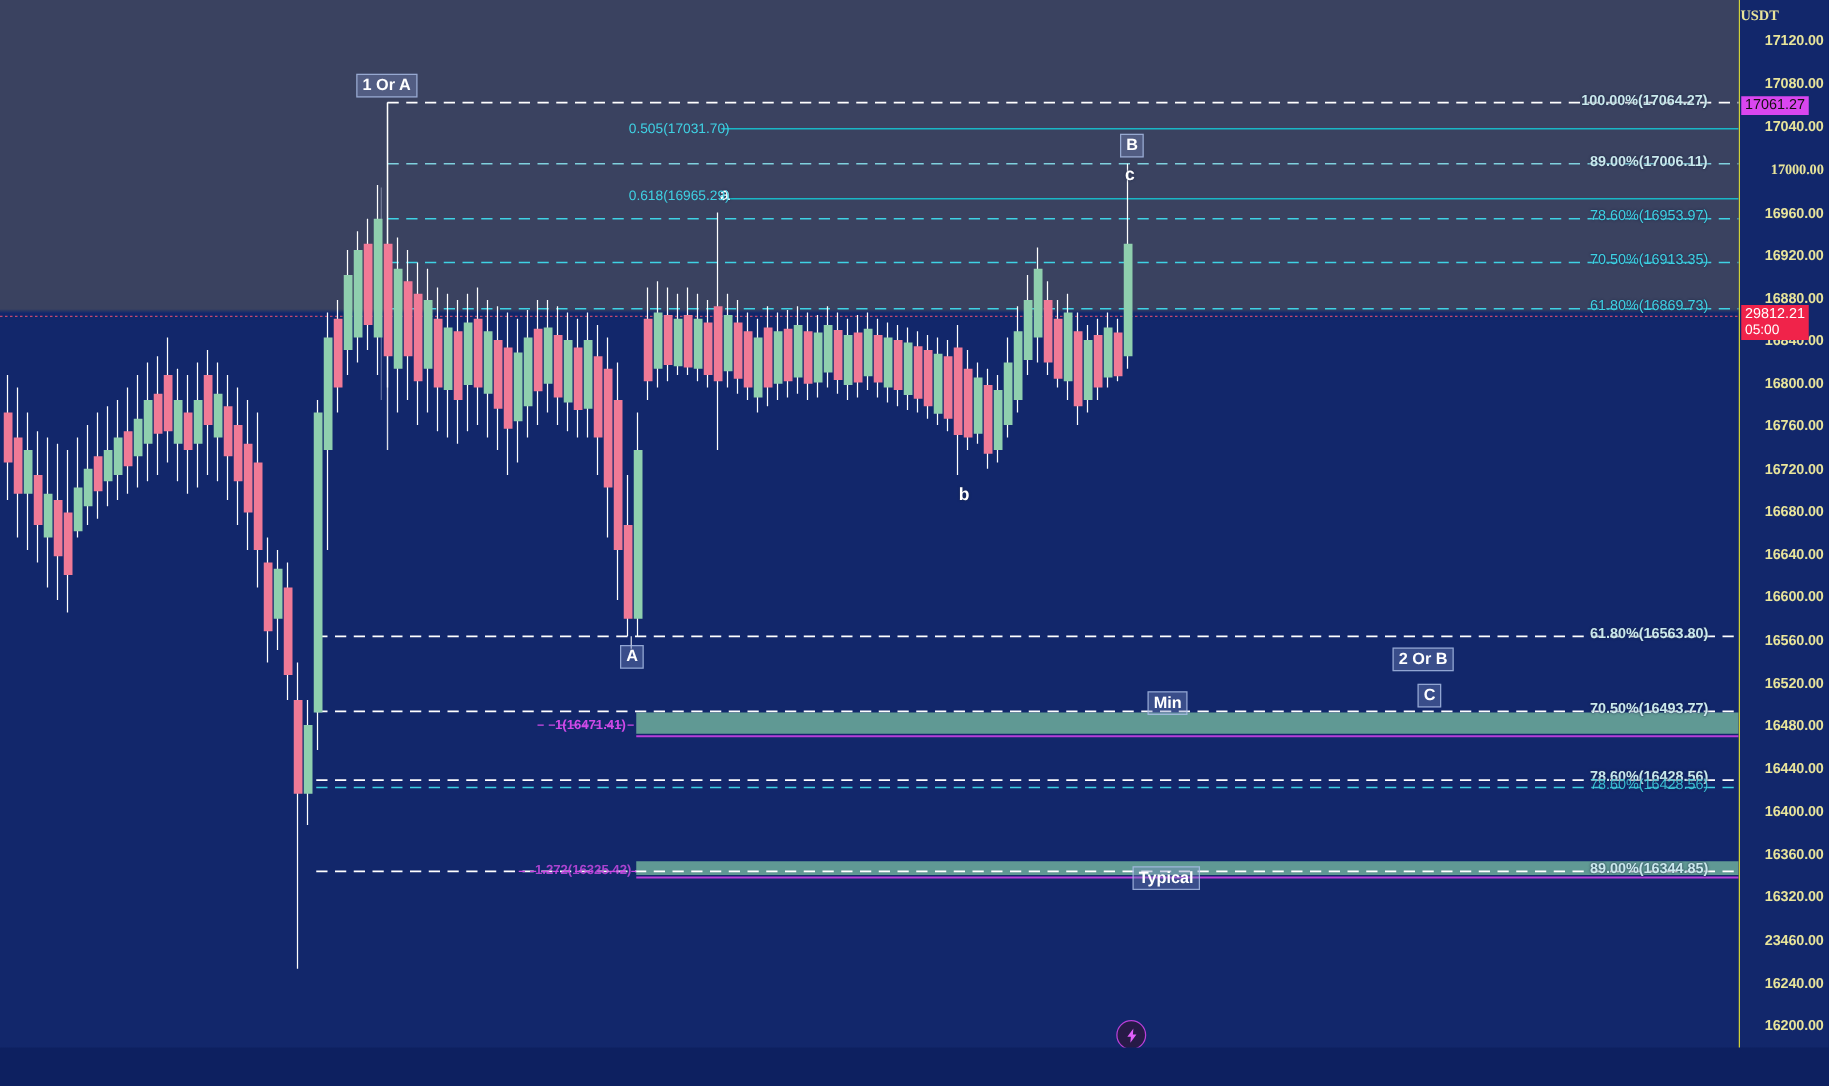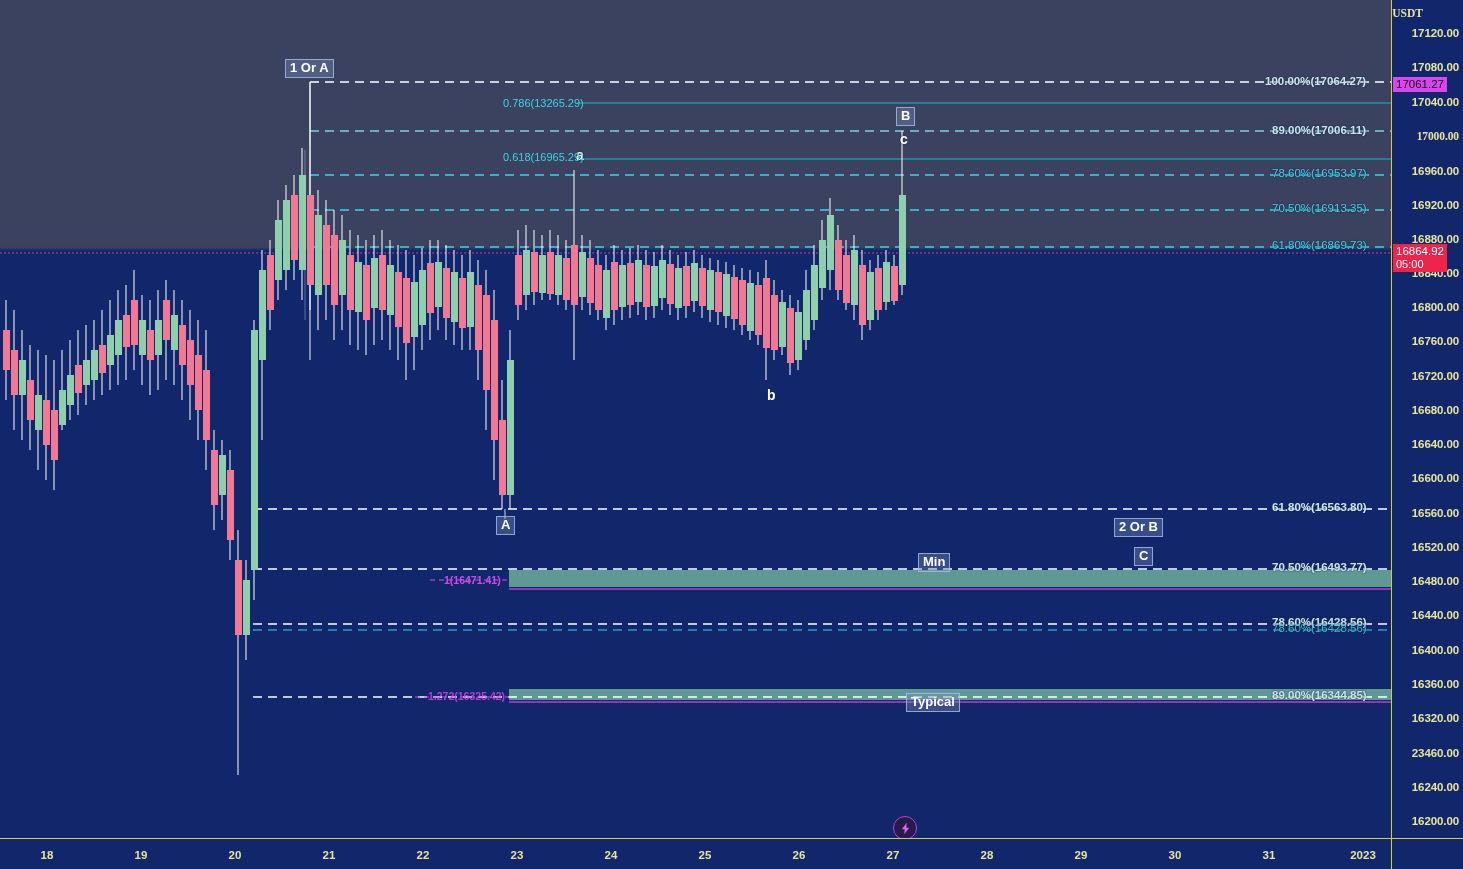--- a/index.html
+++ b/index.html
@@ -394,21 +394,21 @@
     <div class="lbl boxed" style="left:896px; top:107px;">B</div>
     <div class="lbl boxed" style="left:1114px; top:518px;">2 Or B</div>
     <div class="lbl boxed" style="left:1134px; top:547px;">C</div>
     <div class="lbl boxed" style="left:918px; top:553px;">Min</div>
     <div class="lbl boxed" style="left:906px; top:693px;">Typical</div>
 
     <div class="lbl wave-plain" style="left:576px; top:147px;">a</div>
     <div class="lbl wave-plain" style="left:767px; top:387px;">b</div>
     <div class="lbl wave-plain" style="left:900px; top:131px;">c</div>
 
-    <div class="lbl fib-lbl-cy" style="left:503px; top:97px;">0.786(13265.29)</div>
+    <div class="lbl fib-lbl-cy" style="left:503px; top:97px;">0.505(17031.70)</div>
     <div class="lbl fib-lbl-cy" style="left:503px; top:151px;">0.618(16965.29)</div>
     <div class="lbl fib-lbl-mag" style="left:444px; top:574px;">1(16471.41)</div>
     <div class="lbl fib-lbl-mag" style="left:428px; top:690px; opacity:0.8;">1.272(16325.42)</div>
 
     <div class="lbl fib-lbl-right" style="left:1265px; top:75px;">100.00%(17064.27)</div>
     <div class="lbl fib-lbl-right" style="left:1272px; top:124px;">89.00%(17006.11)</div>
     <div class="lbl fib-lbl-right cy" style="left:1272px; top:167px;">78.60%(16953.97)</div>
     <div class="lbl fib-lbl-right cy" style="left:1272px; top:202px;">70.50%(16913.35)</div>
     <div class="lbl fib-lbl-right cy" style="left:1272px; top:239px;">61.80%(16869.73)</div>
 
@@ -450,37 +450,19 @@
     <div class="price-tick" style="top:644px;">16400.00</div>
     <div class="price-tick" style="top:678px;">16360.00</div>
     <div class="price-tick" style="top:712px;">16320.00</div>
     <div class="price-tick" style="top:747px;">23460.00</div>
     <div class="price-tick" style="top:781px;">16240.00</div>
     <div class="price-tick" style="top:815px;">16200.00</div>
 
     <div class="price-badge" id="badge-last" style="top:77px;">17061.27</div>
 
     <div class="price-badge" id="badge-live" style="top:244px;">
-      <span class="t1">16864.92</span>
+      <span class="t1">29812.21</span>
       <span class="t2">05:00</span>
     </div>
   </div>
 
-  <div id="time-axis">
-    <div class="time-tick" style="left:47px;">18</div>
-    <div class="time-tick" style="left:141px;">19</div>
-    <div class="time-tick" style="left:235px;">20</div>
-    <div class="time-tick" style="left:329px;">21</div>
-    <div class="time-tick" style="left:423px;">22</div>
-    <div class="time-tick" style="left:517px;">23</div>
-    <div class="time-tick" style="left:611px;">24</div>
-    <div class="time-tick" style="left:705px;">25</div>
-    <div class="time-tick" style="left:799px;">26</div>
-    <div class="time-tick" style="left:893px;">27</div>
-    <div class="time-tick" style="left:987px;">28</div>
-    <div class="time-tick" style="left:1081px;">29</div>
-    <div class="time-tick" style="left:1175px;">30</div>
-    <div class="time-tick" style="left:1269px;">31</div>
-    <div class="time-tick" style="left:1363px;">2023</div>
-    <div id="axis-divider"></div>
-  </div>
 
 </div>
 
 </body></html>

